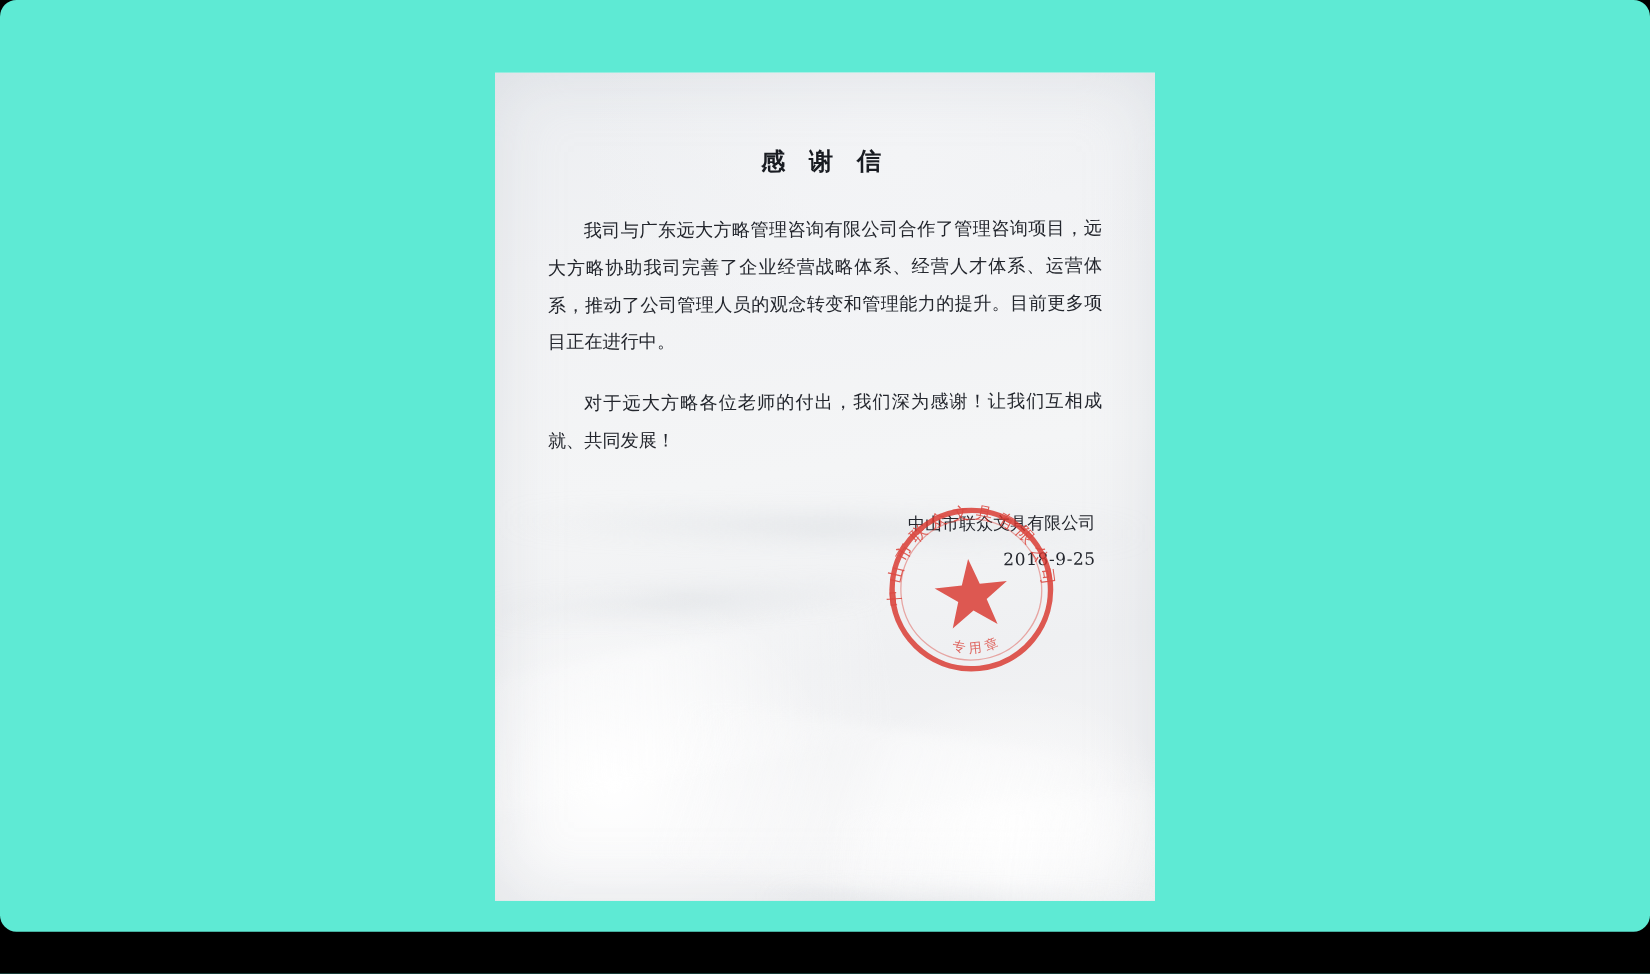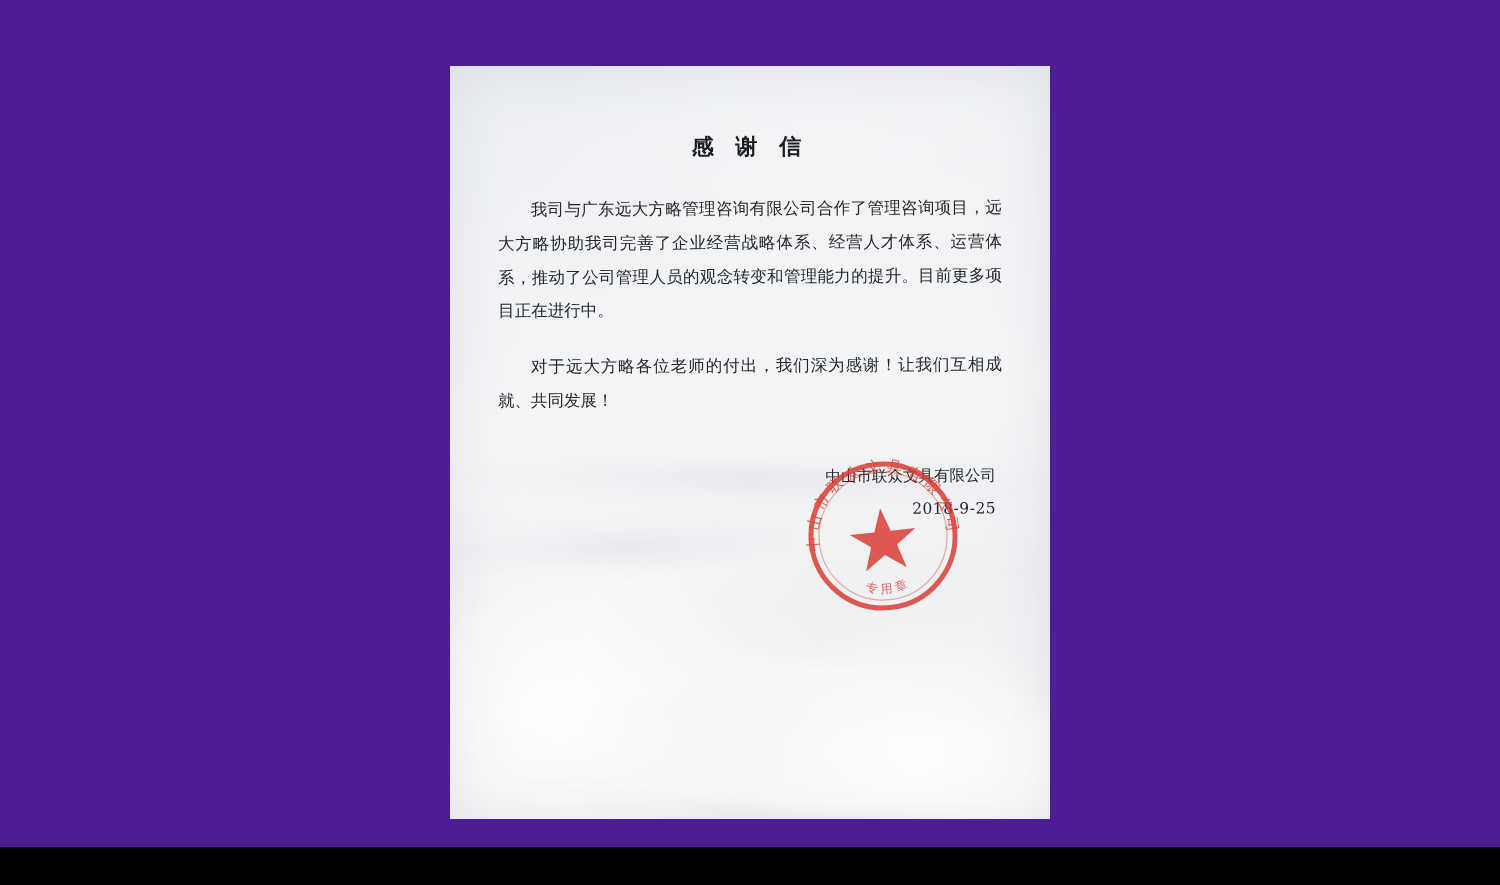--- a/index.html
+++ b/index.html
@@ -8,21 +8,22 @@
     background: #000000;
     width: 1500px;
     height: 885px;
     overflow: hidden;
   }
 
   .screen {
     position: relative;
     width: 1500px;
     height: 847px;
-    background: #4c1d95;
+    background: #5eead4;
+    border-radius: 15px;
   }
 
   
   .paper {
     position: absolute;
     left: 450px;
     top: 66px;
     width: 600px;
     height: 753px;
     background:

